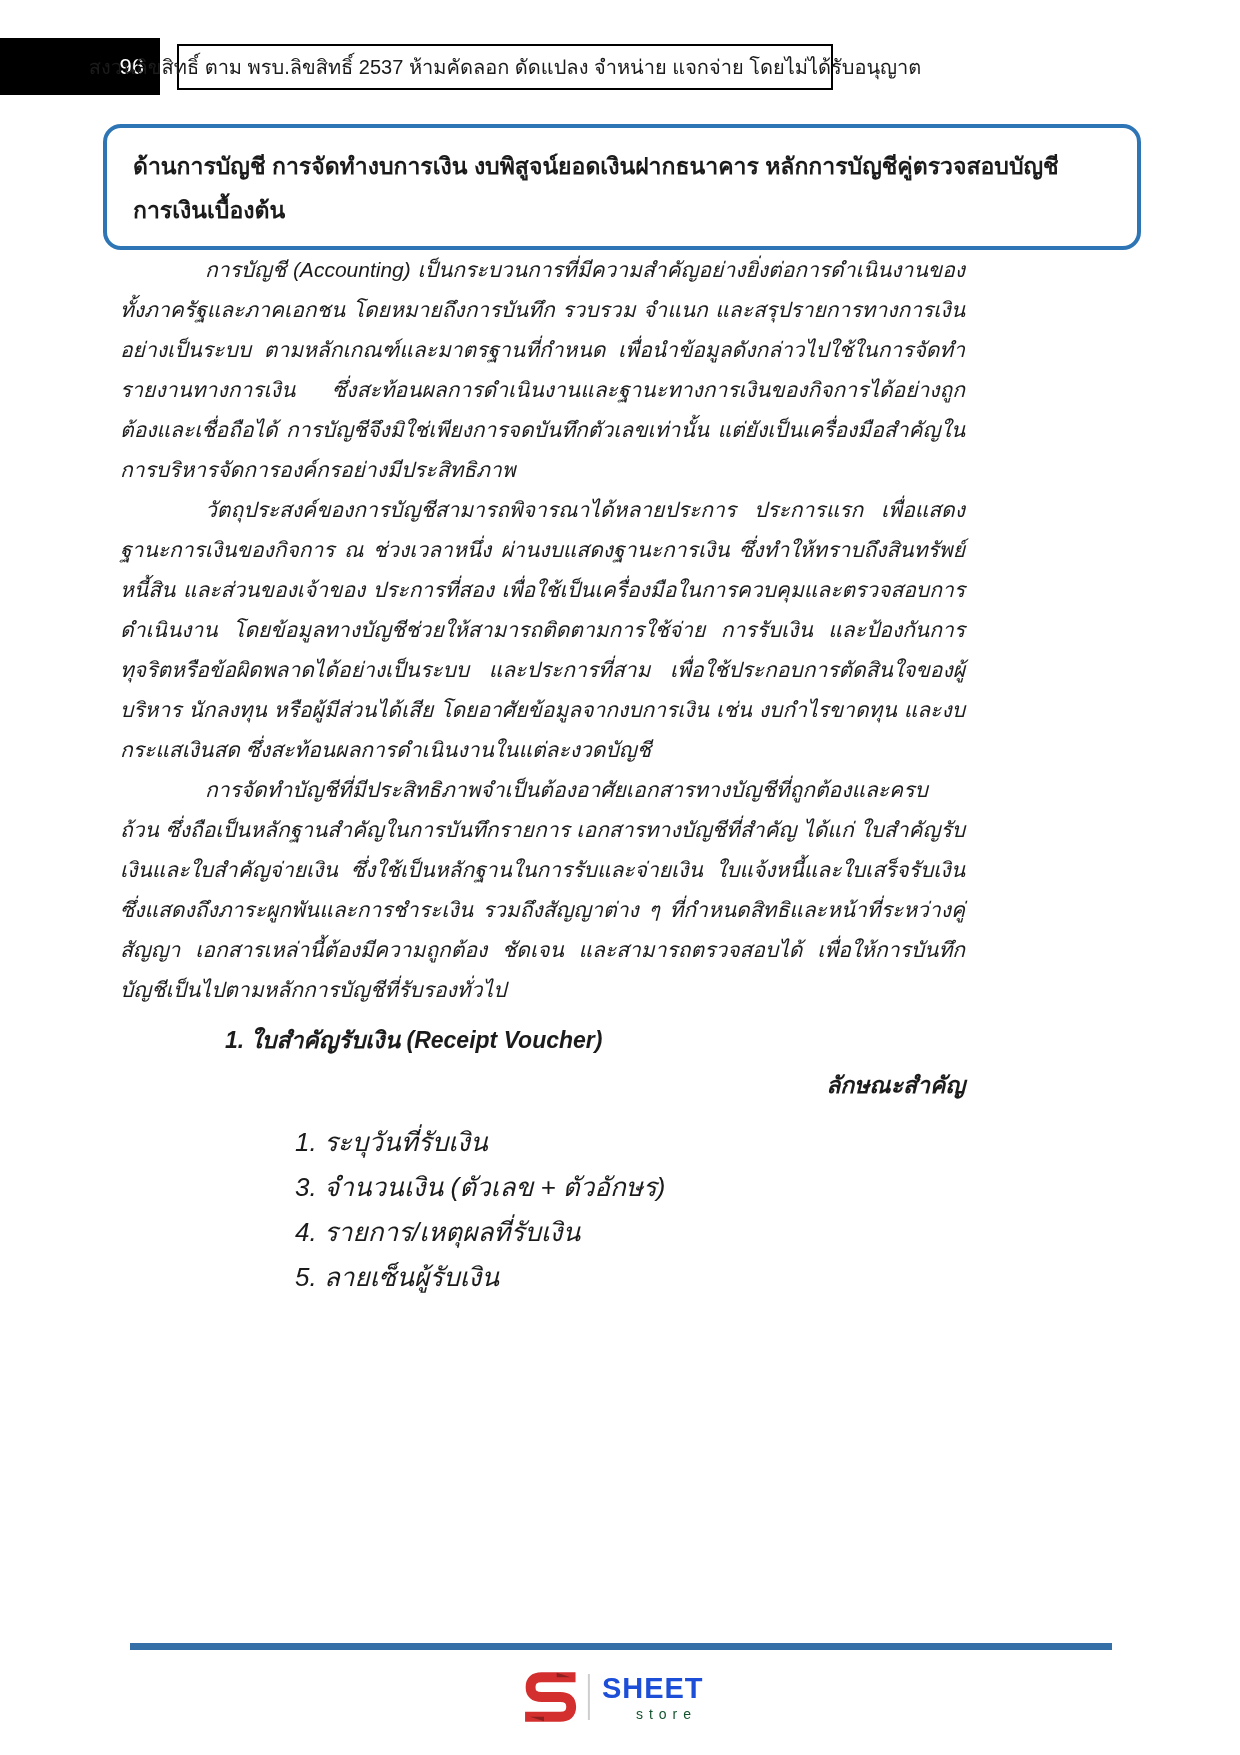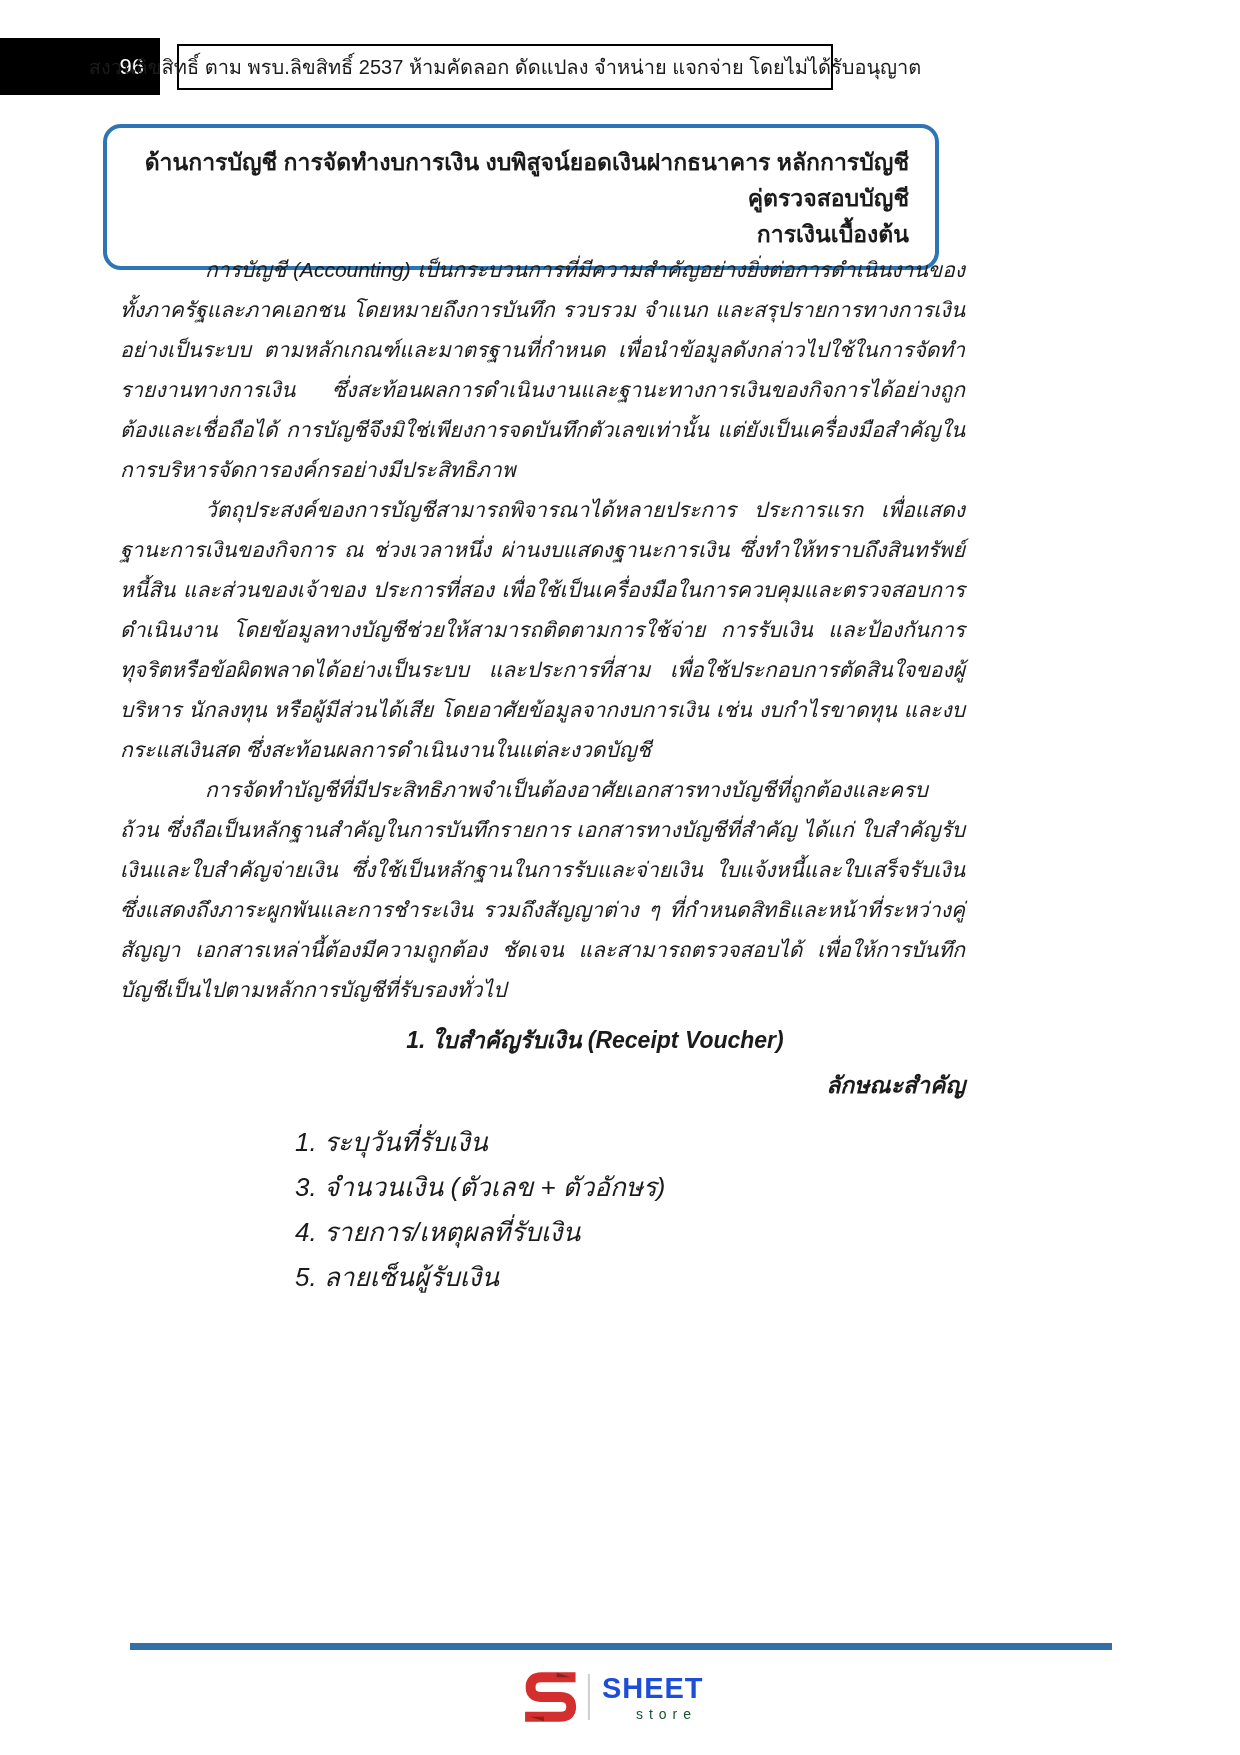--- a/index.html
+++ b/index.html
@@ -21,36 +21,36 @@
   }
   
   .copyright-box{
     position:absolute;left:177px;top:44px;width:656px;height:46px;
     border:2px solid #000;box-sizing:border-box;
     display:flex;align-items:center;justify-content:center;
     font-size:20px;white-space:nowrap;
   }
   
   .title-box{
-    position:absolute;left:103px;top:124px;width:836px;box-sizing:border-box;
+    position:absolute;left:103px;top:124px;width:1038px;box-sizing:border-box;
     border:4px solid var(--accent-blue,#2e75b6);
     border-radius:18px;
     padding:16px 26px 14px 26px;
-    text-align:right;font-weight:bold;font-size:23px;line-height:36px;
+    text-align:left;font-weight:bold;font-size:23px;line-height:44px;
     background:#fff;
   }
   
   .body-col{
     position:absolute;left:120px;top:250px;width:845px;
     font-size:21px;line-height:40px;text-align:justify;font-style:italic;
   }
   .body-col p{margin:0;text-indent:85px;}
   .section-heading{
     margin:10px 0 0 105px;
-    font-weight:bold;font-size:23px;text-indent:0;text-align:center;
+    font-weight:bold;font-size:23px;text-indent:0;text-align:left;
   }
   .sub-heading{
     margin:5px 0 15px 140px;
     font-weight:bold;font-size:23px;text-indent:0;text-align:right;
   }
   .feature-list{
     margin:8px 0 0 175px;padding:0;list-style:none;
     font-size:26px;line-height:45px;text-align:left;
   }
   

